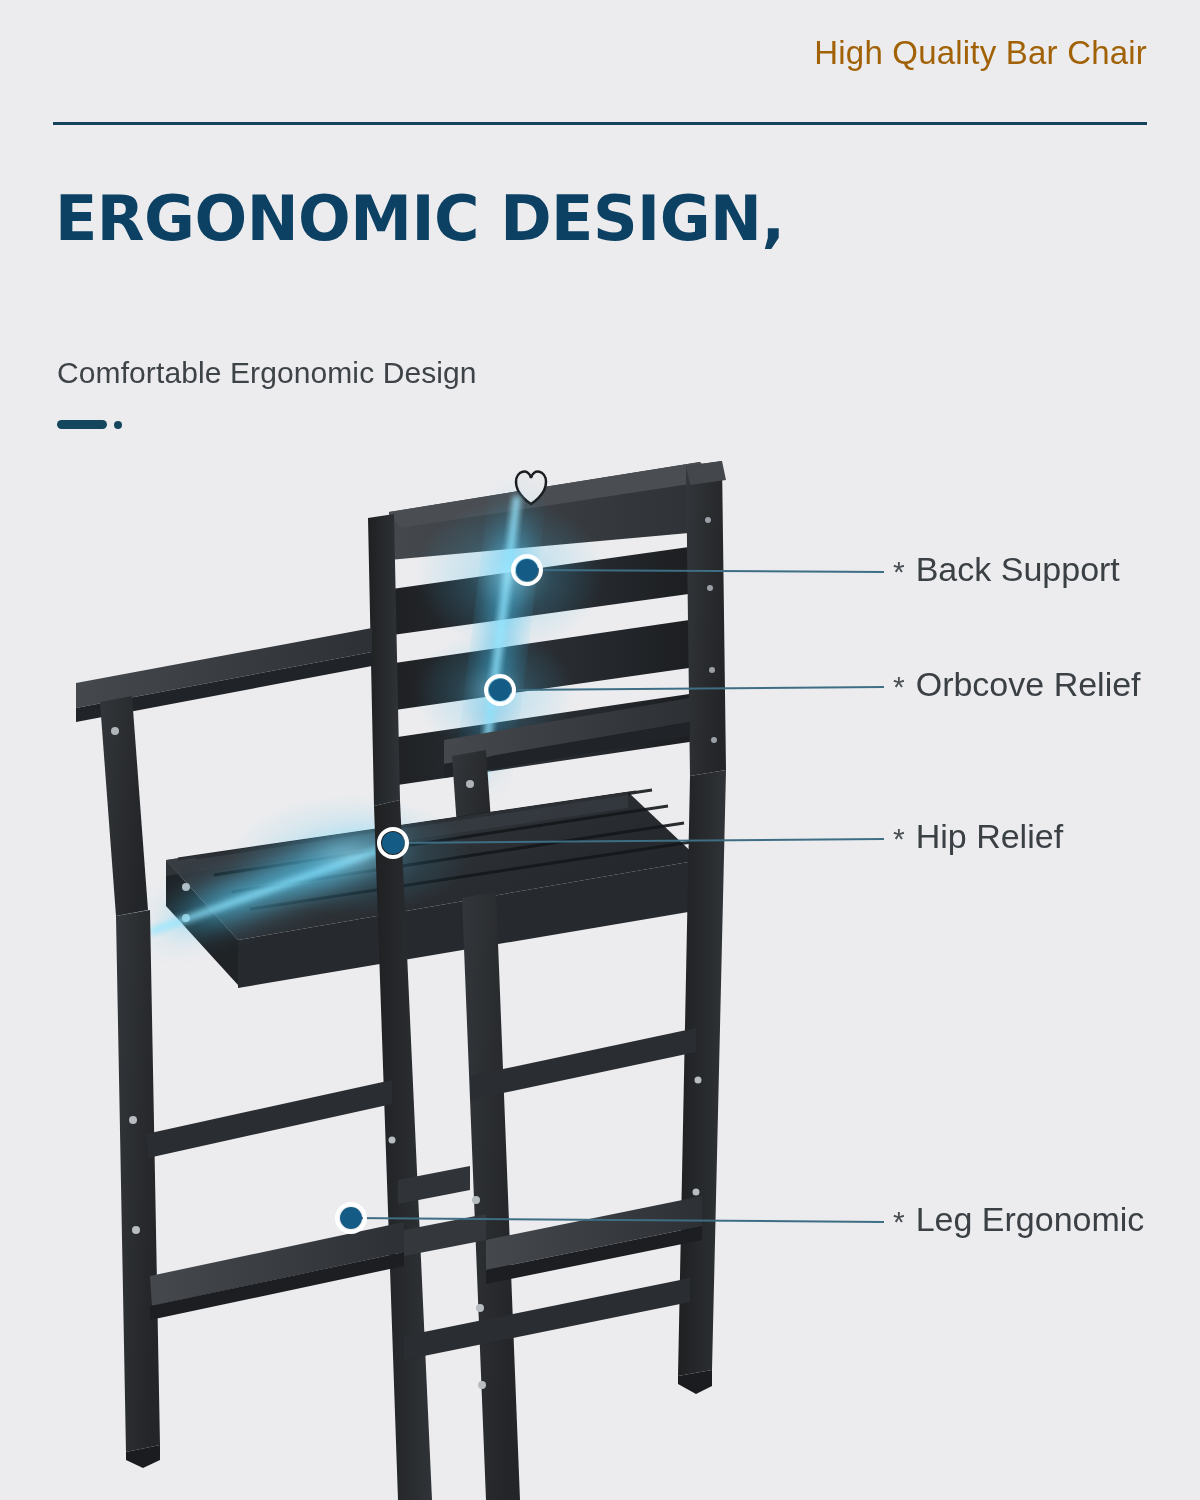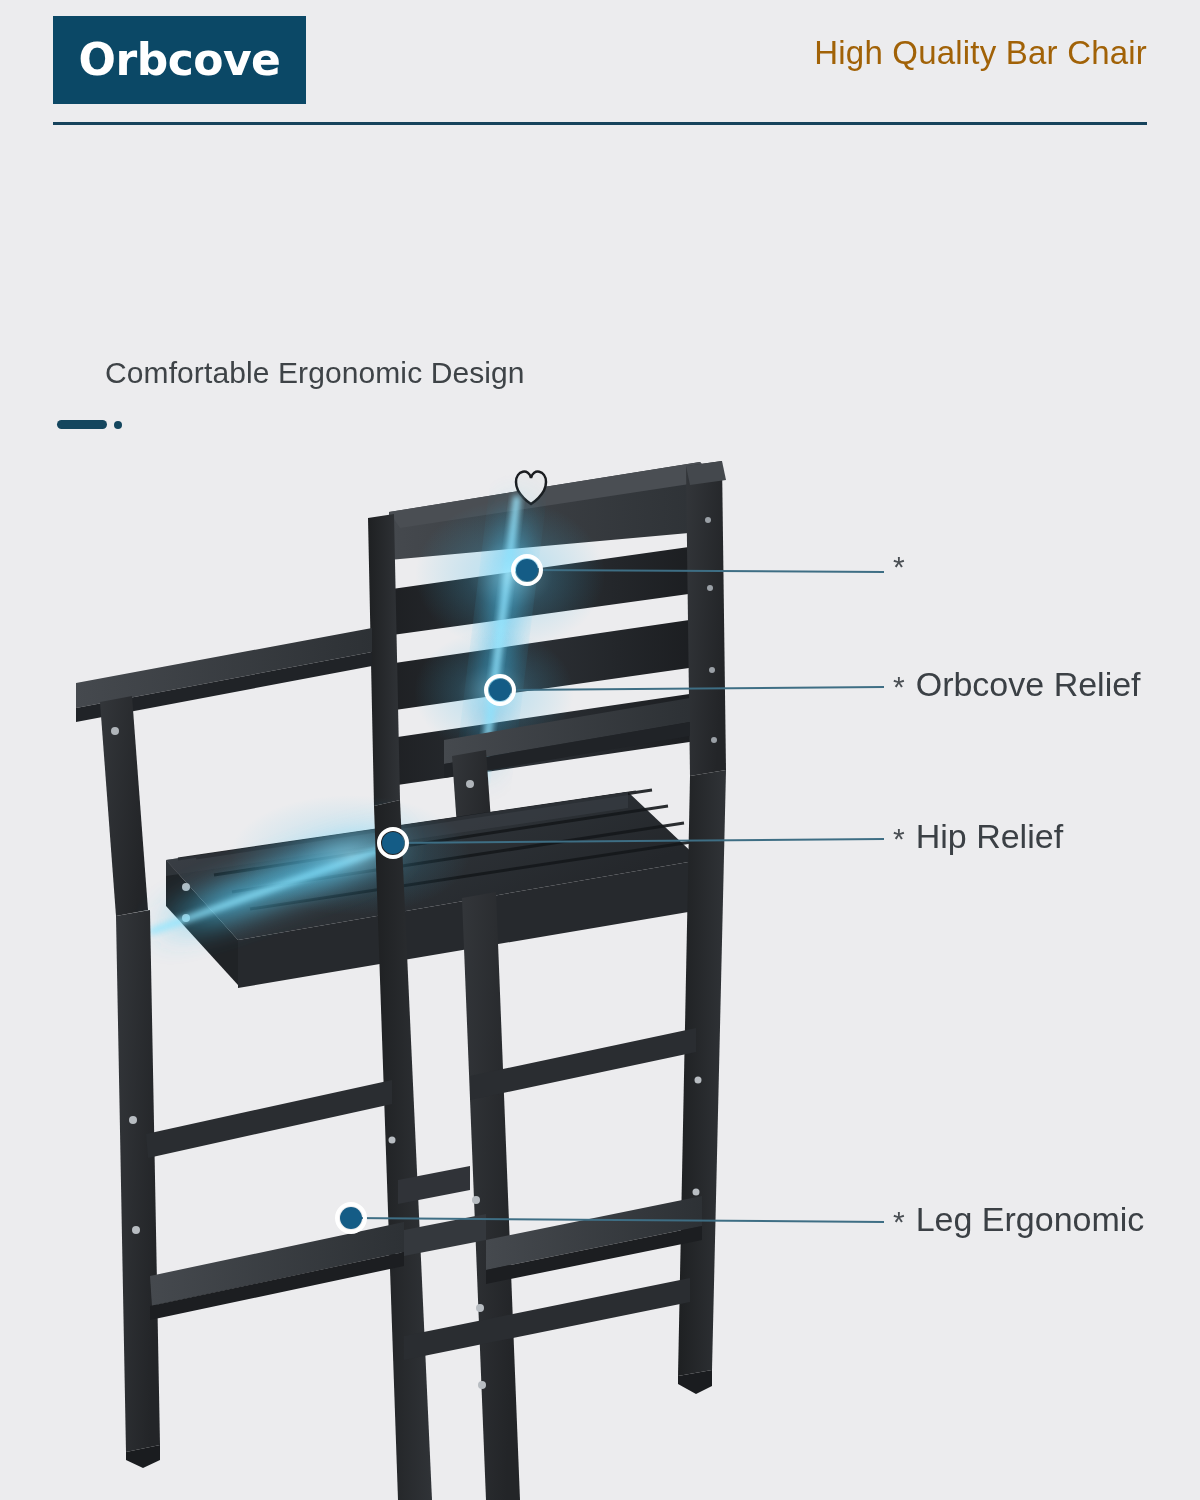--- a/index.html
+++ b/index.html
@@ -37,21 +37,21 @@
   
   .headline{
     position:absolute;left:55px;top:184px;width:900px;
     font-size:62px;line-height:1.12;font-weight:bold;
     color:#0d4164;letter-spacing:-0.5px;
     font-family:"DejaVu Sans","Liberation Sans",sans-serif;
   }
   .headline .l2{display:block;}
   .subtitle{
     position:absolute;left:57px;top:356px;
-    font-size:30px;color:#3e4347;letter-spacing:0.1px;margin-left:48px;
+    font-size:30px;color:#3e4347;letter-spacing:0.1px;
   }
   .accent{position:absolute;left:57px;top:420px;width:70px;height:9px;}
   .accent .bar{
     position:absolute;left:0;top:0;width:50px;height:9px;
     background:#14465e;border-radius:5px;
   }
   .accent .dot{
     position:absolute;left:57px;top:1px;width:8px;height:8px;
     background:#14465e;border-radius:50%;
   }
@@ -73,28 +73,26 @@
   #cl-lumbar{left:893px;top:665px;}
   #cl-hip{left:893px;top:817px;}
   #cl-leg{left:893px;top:1200px;}
 </style>
 </head>
 <body>
 
 <div class="page">
 
   <div class="header">
-    <div class="logo-box">
-      <span class="logo-text">Orbcove</span>
-    </div>
     <div class="header-title">High Quality Bar Chair</div>
     <div class="header-rule"></div>
   </div>
 
   <div class="headline">
+    <span class="l1">ERGONOMIC DESIGN,</span>
   </div>
   <div class="subtitle">Comfortable Ergonomic Design</div>
   <div class="accent">
     <span class="bar"></span>
     <span class="dot"></span>
   </div>
 
   <div class="stage">
     <svg width="1200" height="1060" viewBox="0 0 1200 1060">
       <defs>
@@ -278,20 +276,21 @@
         <circle cx="393" cy="843" r="14" fill="none" stroke="#ffffff" stroke-width="4"></circle>
         <circle cx="393" cy="843" r="11" fill="#145c86"></circle>
         <line x1="351" y1="1218" x2="884" y2="1222" stroke="#3e6e84" stroke-width="2"></line>
         <circle cx="351" cy="1218" r="14" fill="none" stroke="#ffffff" stroke-width="4"></circle>
         <circle cx="351" cy="1218" r="11" fill="#145c86"></circle>
       </g>
   </svg>
 
   <div class="callout-label" id="cl-back">
     <span class="ast">*</span>
+    <span>Back Support</span>
   </div>
   <div class="callout-label" id="cl-lumbar">
     <span class="ast">*</span>
     <span>Orbcove Relief</span>
   </div>
   <div class="callout-label" id="cl-hip">
     <span class="ast">*</span>
     <span>Hip Relief</span>
   </div>
   <div class="callout-label" id="cl-leg">

